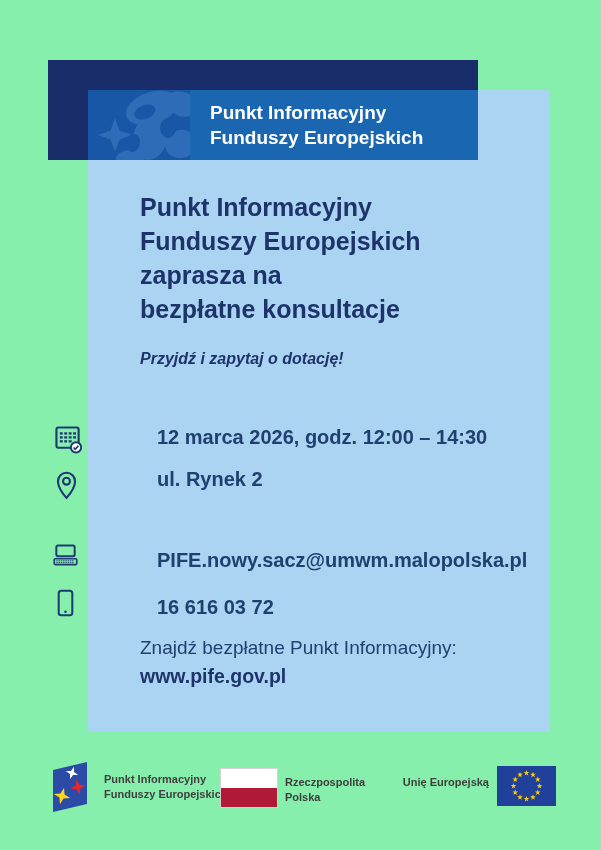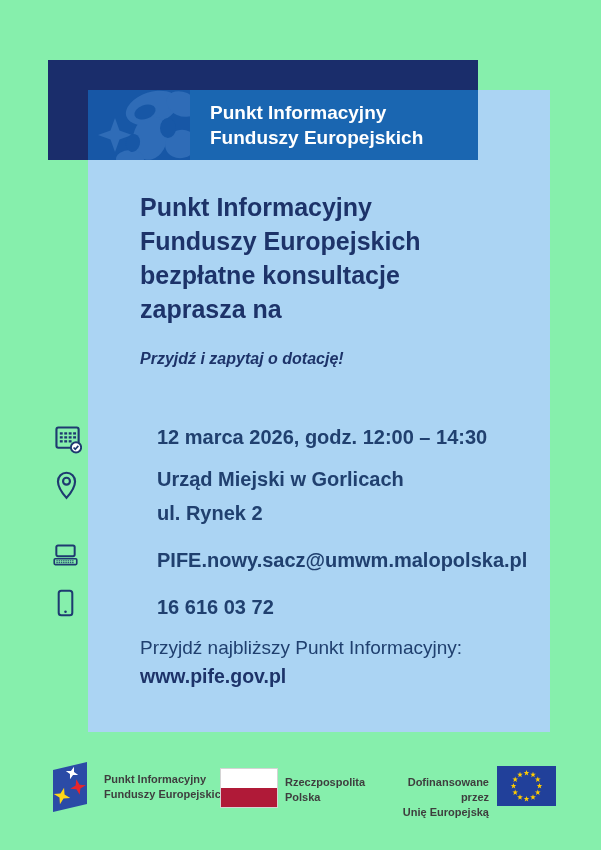--- a/index.html
+++ b/index.html
@@ -71,22 +71,22 @@
     </svg>
     <div class="logo-band">
       <span>Punkt Informacyjny</span>
       <span>Funduszy Europejskich</span>
     </div>
   </div>
 
   <div class="heading">
     <div>Punkt Informacyjny</div>
     <div>Funduszy Europejskich</div>
+    <div>zaprasza na</div>
     <div>bezpłatne konsultacje</div>
-    <div>zaprasza na</div>
   </div>
 
   <div class="tagline">Przyjdź i zapytaj o dotację!</div>
 
   <span class="icon icon-calendar">
     <svg width="27" height="29" viewBox="0 0 28 30">
       <rect x="1.5" y="2.5" width="23" height="21" rx="2" fill="none" stroke="#1e3a70" stroke-width="2.2"></rect>
       <g fill="#1e3a70">
         <rect x="5" y="7.5" width="3" height="2.4"></rect>
           <rect x="9.6" y="7.5" width="3" height="2.4"></rect>
@@ -140,28 +140,27 @@
   <span class="icon icon-phone">
     <svg width="17" height="28" viewBox="0 0 20 32">
       <rect x="2" y="1.5" width="16" height="29" rx="3" fill="none" stroke="#1e3a70" stroke-width="2.4"></rect>
       <circle cx="10" cy="26.3" r="1.5" fill="#1e3a70"></circle>
     </svg>
   </span>
 
   <div class="info-text row-date">12 marca 2026, godz. 12:00 – 14:30</div>
 
   <div class="info-text row-location">
-    <div>Urząd Miejski w Gorlicach</div>
     <div>ul. Rynek 2</div>
   </div>
 
   <div class="info-text row-email">PIFE.nowy.sacz@umwm.malopolska.pl</div>
   <div class="info-text row-phone">16 616 03 72</div>
 
-  <div class="find-label">Przyjdź najbliższy Punkt Informacyjny:</div>
+  <div class="find-label">Znajdź bezpłatne Punkt Informacyjny:</div>
   <div class="website">www.pife.gov.pl</div>
 
   <span class="pife-flag">
     <svg width="40" height="54" viewBox="0 0 40 54">
       <polygon points="3,10 37,2 37,44 3,52" fill="#2b4ba6"></polygon>
       <polygon points="22,6.5 23.6,11.4 28.5,13 23.6,14.6 22,19.5 20.4,14.6 15.5,13 20.4,11.4" fill="#ffffff" transform="rotate(18 22 13)"></polygon>
       <polygon points="28,19 30,25 36,27 30,29 28,35 26,29 20,27 26,25" fill="#e8252b" transform="rotate(-12 28 27)"></polygon>
       <polygon points="12,27.5 14.1,33.9 20.5,36 14.1,38.1 12,44.5 9.9,38.1 3.5,36 9.9,33.9" fill="#ffd617" transform="rotate(14 12 36)"></polygon>
     </svg>
   </span>
@@ -173,21 +172,20 @@
   <div class="pl-flag">
     <div class="white"></div>
     <div class="red"></div>
   </div>
   <div class="footer-text pl-text">
     <div>Rzeczpospolita</div>
     <div>Polska</div>
   </div>
 
   <div class="footer-text eu-text">
-    <div>Dofinansowane przez</div>
     <div>Unię Europejską</div>
   </div>
   <span class="eu-flag">
     <svg width="59" height="40" viewBox="0 0 59 40">
       <defs>
         <polygon id="eustar" points="0,-3 0.71,-0.97 2.85,-0.93 1.14,0.37 1.76,2.43 0,1.2 -1.76,2.43 -1.14,0.37 -2.85,-0.93 -0.71,-0.97" fill="#ffcc00"></polygon>
       </defs>
       <rect x="0" y="0" width="59" height="40" fill="#21409a"></rect>
       <use href="#eustar" transform="translate(29.5,7)"></use>
       <use href="#eustar" transform="translate(36,8.7)"></use>

